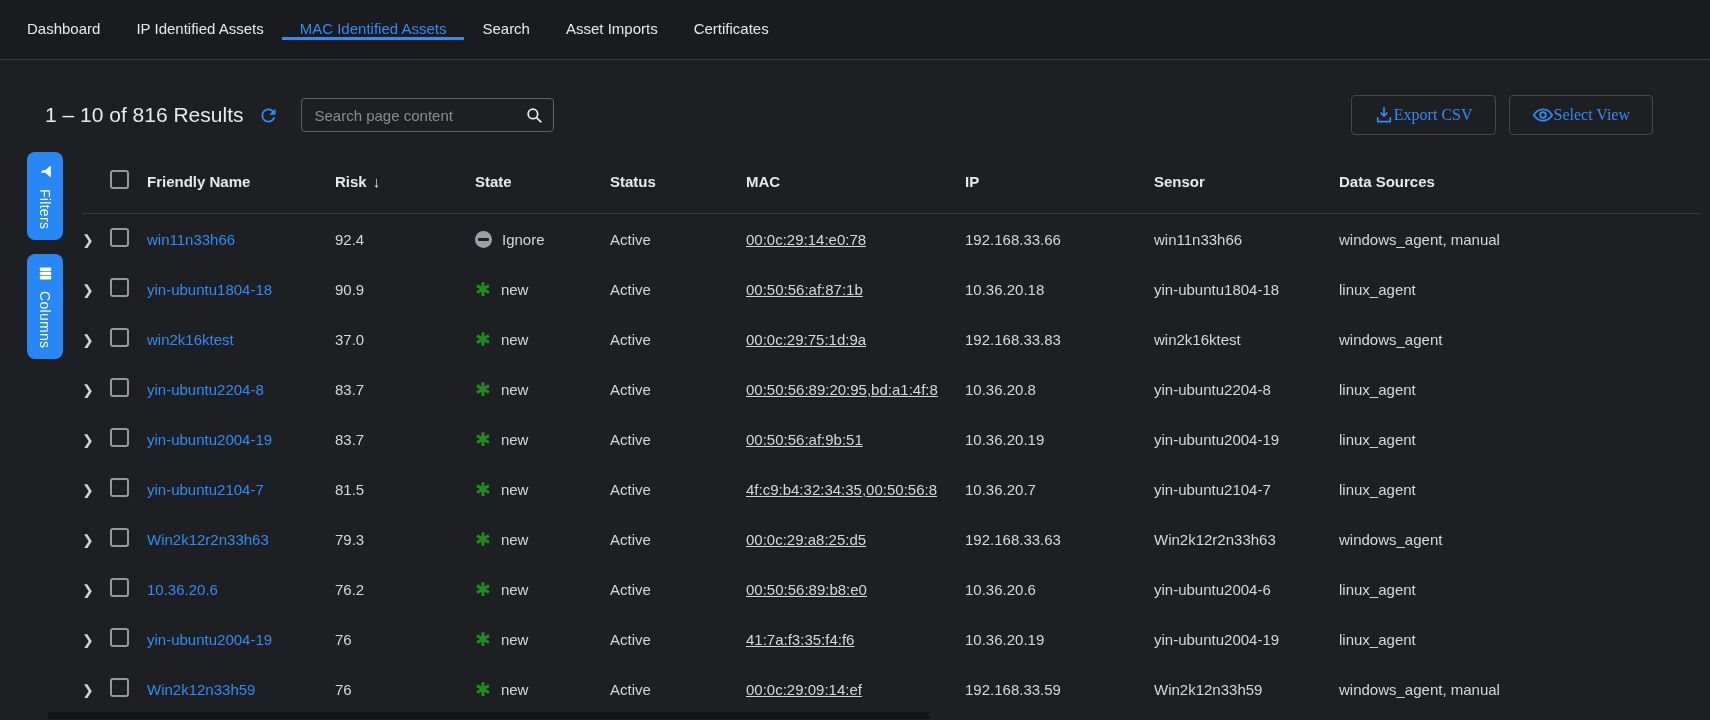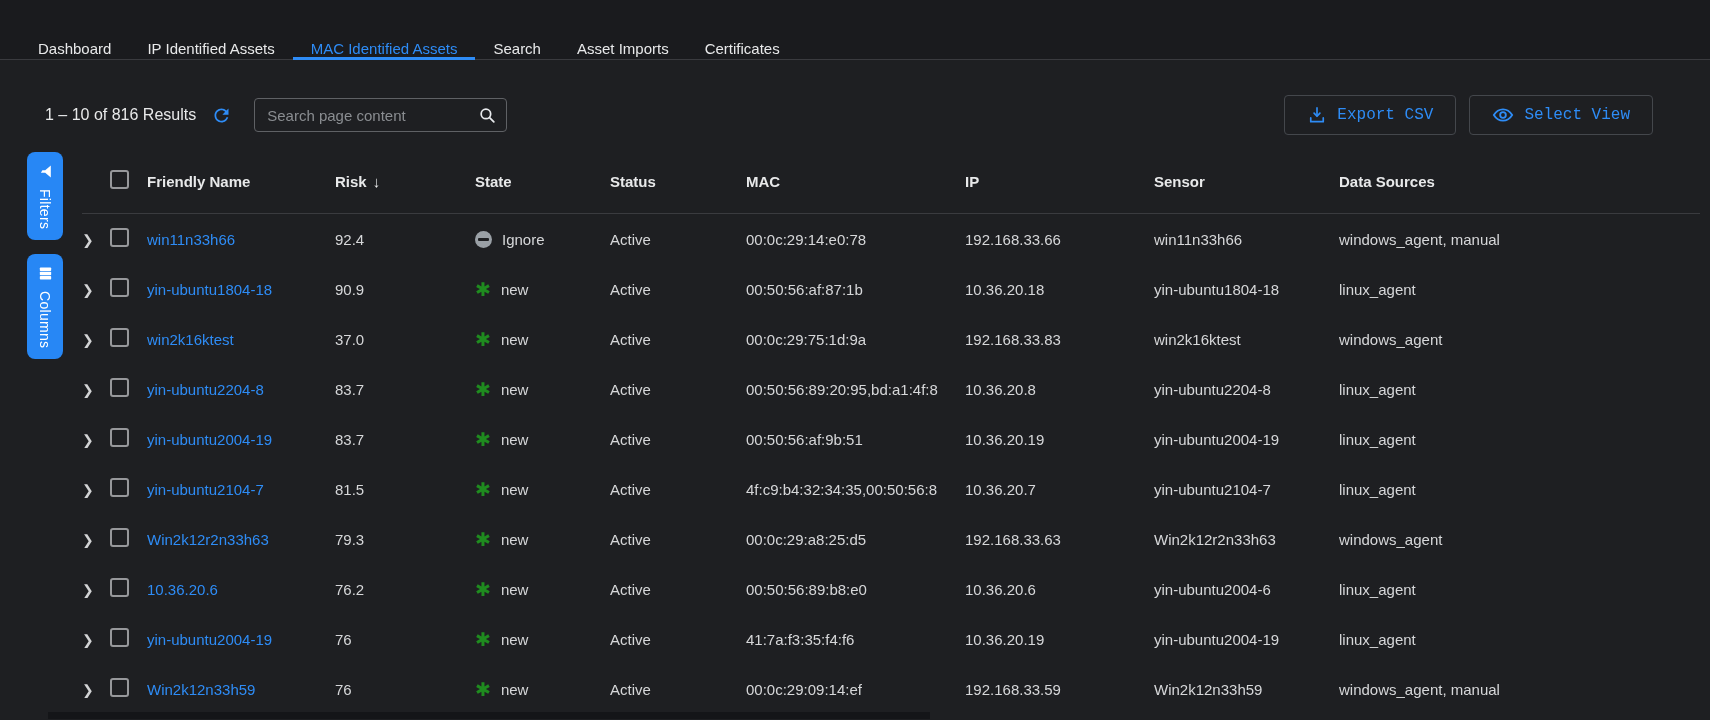--- a/index.html
+++ b/index.html
@@ -10,60 +10,60 @@
     --border:#3a3b3f;
     --text:#d6d7d9;
     --text-strong:#e8e9ea;
     --muted:#8a8d91;
     --green:#1f8b1f;
     --gray-ignore:#9aa0a6;
   }
   html,body{margin:0;padding:0;width:1710px;height:720px;overflow:hidden;
     background:var(--bg);font-family:"Liberation Sans",sans-serif;}
   
-  .topnav{height:60px;box-sizing:border-box;display:flex;align-items:flex-end;
-    padding-left:20px;background:var(--bg-nav);border-bottom:1px solid var(--border);}
+  .topnav{height:60px;box-sizing:border-box;display:flex;align-items:center;
+    padding-left:9px;background:var(--bg-nav);border-bottom:1px solid var(--border);}
   .tab{display:flex;align-items:center;padding:0 18px;font-size:15px;color:var(--text-strong);
     cursor:pointer;border-bottom:3px solid transparent;margin-bottom:-1px;white-space:nowrap;}
   .tab.active{color:var(--blue);border-bottom-color:var(--blue);}
   
   .content{position:relative;height:659px;background:var(--bg);}
   .toolbar{position:absolute;top:35px;left:0;right:0;height:40px;display:flex;align-items:center;}
-  .results{margin-left:45px;font-size:16px;color:var(--text-strong);}
+  .results{margin-left:45px;font-size:21px;color:var(--text-strong);}
   .refresh-btn{margin-left:14px;width:22px;height:22px;display:flex;align-items:center;
     justify-content:center;cursor:pointer;background:none;border:none;padding:0;}
   .searchbox{margin-left:22px;width:253px;height:34px;box-sizing:border-box;
     border:1px solid #5f6165;border-radius:4px;display:flex;align-items:center;background:transparent;gap:44px;}
   .searchbox input{flex:1;min-width:0;background:transparent;border:none;outline:none;
     color:var(--text);font-size:15px;padding:0 4px 0 12px;font-family:"Liberation Sans",sans-serif;}
   .searchbox input::placeholder{color:var(--muted);}
   .searchbox .sicon{margin-right:9px;display:flex;cursor:pointer;}
   .toolbar-right{margin-left:auto;margin-right:57px;display:flex;gap:13px;}
-  .btn{height:40px;box-sizing:border-box;padding:0 22px;display:flex;align-items:center;gap:10px;
+  .btn{height:40px;box-sizing:border-box;padding:0 22px;display:flex;align-items:center;gap:0;
     border:1px solid #44474c;border-radius:4px;color:var(--blue);font-size:16px;
-    background:transparent;cursor:pointer;font-family:Liberation Mono, monospace;white-space:nowrap;}
+    background:transparent;cursor:pointer;font-family:Liberation Serif, serif;white-space:nowrap;}
   
   .vbtn{position:absolute;left:27px;width:36px;box-sizing:border-box;background:var(--btn-blue);
     border-radius:8px;color:#fff;display:flex;flex-direction:column;align-items:center;
     padding:11px 0;gap:9px;cursor:pointer;border:none;}
   .vbtn svg{transform:rotate(90deg);}
   .vbtn .vlabel{writing-mode:vertical-rl;font-size:14px;color:#fff;letter-spacing:.3px;
     font-family:"Liberation Sans",sans-serif;}
   #filters-btn{top:92px;}
   #columns-btn{top:194px;}
   
   .table{position:absolute;top:89px;left:82px;right:10px;}
   .trow,.thead{display:grid;
     grid-template-columns:28px 37px 188px 140px 135px 136px 219px 189px 185px auto;
     align-items:center;}
   .thead{height:64px;font-weight:bold;font-size:15px;color:var(--text-strong);}
   .thead-divider{height:1px;background:var(--border);}
   .trow{height:50px;font-size:15px;color:var(--text);}
   .cell{white-space:nowrap;overflow:hidden;}
-  .c-mac{padding-right:14px;}
+  .c-mac{padding-right:14px;text-decoration:underline;}
   .chev{color:#d2d3d5;font-size:14px;cursor:pointer;}
   .checkbox{width:19px;height:19px;box-sizing:border-box;border:2px solid #97989b;
     border-radius:3px;display:inline-block;background:transparent;cursor:pointer;}
   .link{color:var(--blue);text-decoration:none;cursor:pointer;}
   .sort-arrow{font-weight:normal;margin-left:6px;}
   .c-state{display:flex;align-items:center;gap:10px;}
   .state-icon{display:inline-flex;align-items:center;justify-content:center;}
   .state-icon.new{color:var(--green);font-size:19px;line-height:17px;}
   .state-icon.ignore{width:17px;height:17px;border-radius:50%;background:var(--gray-ignore);position:relative;}
   .state-icon.ignore::after{content:"";position:absolute;left:3px;right:3px;top:7px;height:3px;

